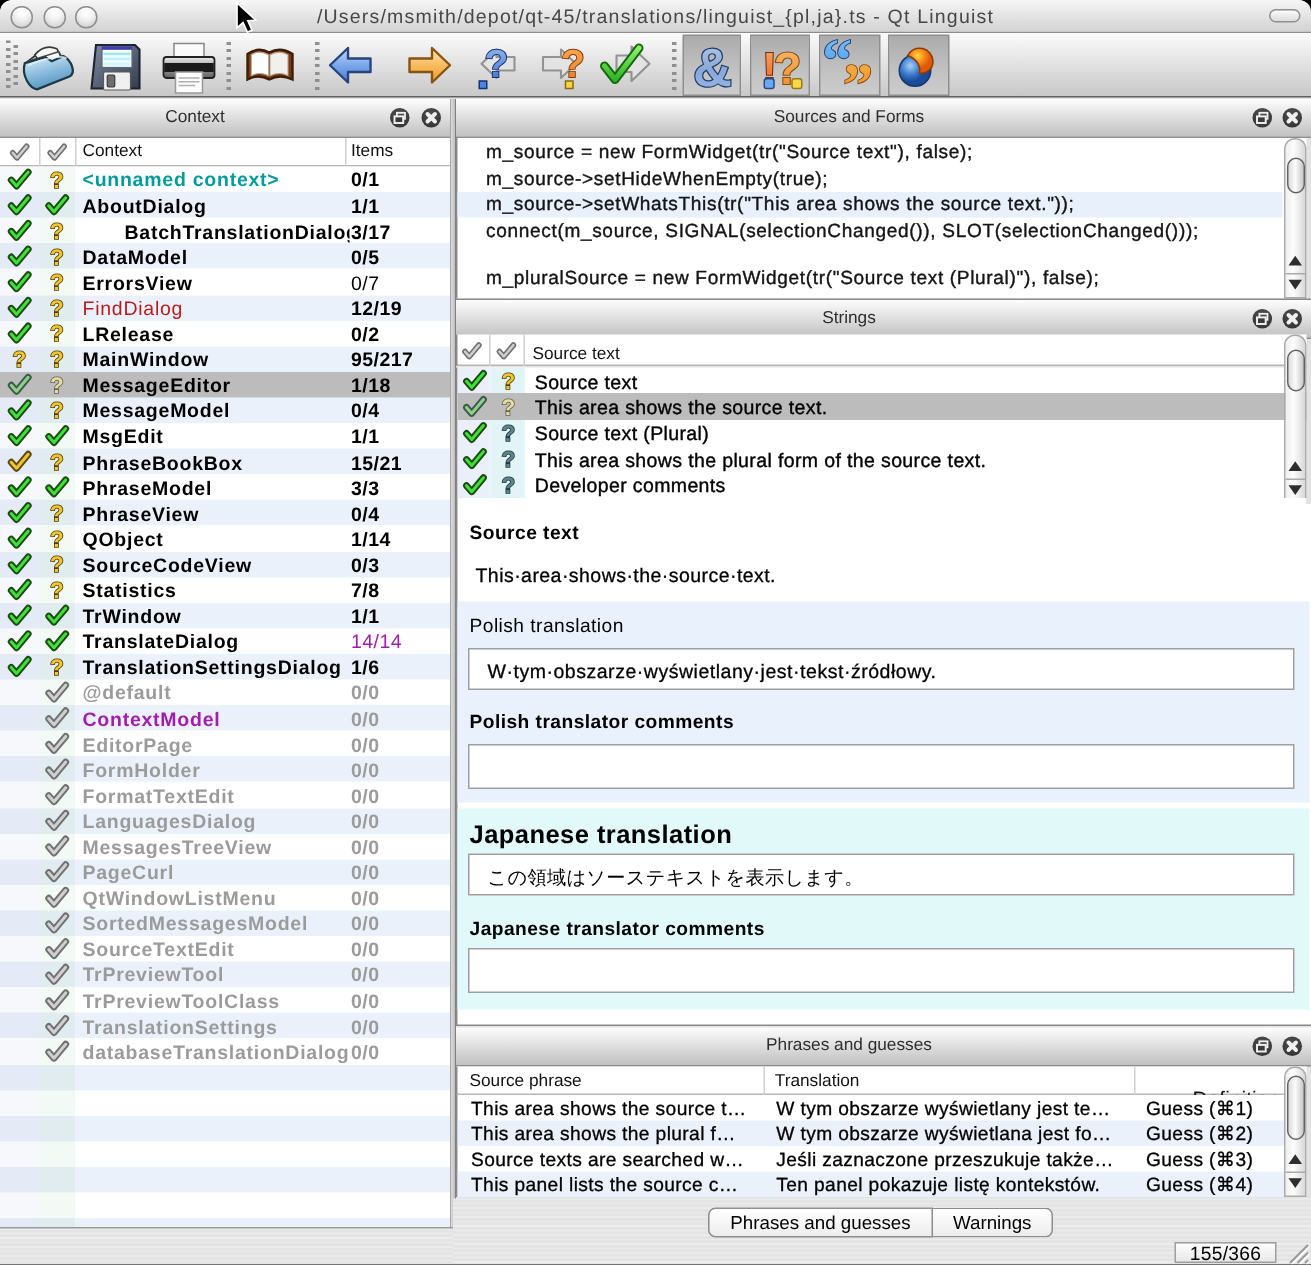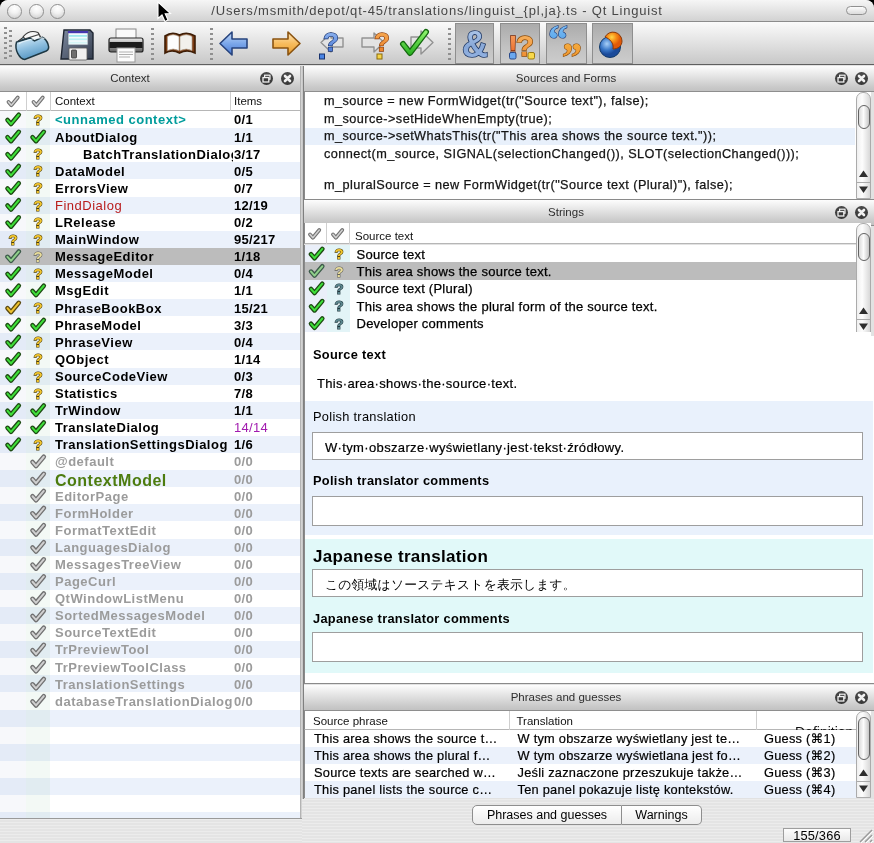--- a/index.html
+++ b/index.html
@@ -243,21 +243,21 @@
 <div class="abs" style="left:25.5px;top:0;width:24px;height:707.5px;background:rgba(140,200,160,0.10);"></div>
 <div class="abs ellip" style="left:55px;top:1.4px;width:178px;font-size:13px;letter-spacing:0.5px;font-weight:bold;color:#009c9c;">&lt;unnamed context&gt;</div>
 <div class="abs" style="left:234px;top:1.4px;font-size:13px;letter-spacing:0.3px;font-weight:bold;color:#000;">0/1</div>
 <div class="abs ellip" style="left:55px;top:18.5px;width:178px;font-size:13px;letter-spacing:0.5px;font-weight:bold;color:#000;">AboutDialog</div>
 <div class="abs" style="left:234px;top:18.5px;font-size:13px;letter-spacing:0.3px;font-weight:bold;color:#000;">1/1</div>
 <div class="abs ellip" style="left:55px;top:35.5px;width:178px;font-size:13px;letter-spacing:0.5px;font-weight:bold;color:#000;padding-left:28px;">BatchTranslationDialog</div>
 <div class="abs" style="left:234px;top:35.5px;font-size:13px;letter-spacing:0.3px;font-weight:bold;color:#000;">3/17</div>
 <div class="abs ellip" style="left:55px;top:52.7px;width:178px;font-size:13px;letter-spacing:0.5px;font-weight:bold;color:#000;">DataModel</div>
 <div class="abs" style="left:234px;top:52.7px;font-size:13px;letter-spacing:0.3px;font-weight:bold;color:#000;">0/5</div>
 <div class="abs ellip" style="left:55px;top:69.8px;width:178px;font-size:13px;letter-spacing:0.5px;font-weight:bold;color:#000;">ErrorsView</div>
-<div class="abs" style="left:234px;top:69.8px;font-size:13px;letter-spacing:0.3px;font-weight:bold;color:#000;">0/7</div>
+<div class="abs" style="left:234px;top:69.8px;font-size:13px;letter-spacing:0.3px;font-weight:normal;color:#000;">0/7</div>
 <div class="abs ellip" style="left:55px;top:86.8px;width:178px;font-size:13px;letter-spacing:0.5px;font-weight:normal;color:#b91c1c;">FindDialog</div>
 <div class="abs" style="left:234px;top:86.8px;font-size:13px;letter-spacing:0.3px;font-weight:bold;color:#000;">12/19</div>
 <div class="abs ellip" style="left:55px;top:104.0px;width:178px;font-size:13px;letter-spacing:0.5px;font-weight:bold;color:#000;">LRelease</div>
 <div class="abs" style="left:234px;top:104.0px;font-size:13px;letter-spacing:0.3px;font-weight:bold;color:#000;">0/2</div>
 <div class="abs ellip" style="left:55px;top:121.1px;width:178px;font-size:13px;letter-spacing:0.5px;font-weight:bold;color:#000;">MainWindow</div>
 <div class="abs" style="left:234px;top:121.1px;font-size:13px;letter-spacing:0.3px;font-weight:bold;color:#000;">95/217</div>
 <div class="abs" style="left:0;top:136.8px;width:299.5px;height:17.10px;background:#bcbcbc;"></div>
 <div class="abs ellip" style="left:55px;top:138.2px;width:178px;font-size:13px;letter-spacing:0.5px;font-weight:bold;color:#000;">MessageEditor</div>
 <div class="abs" style="left:234px;top:138.2px;font-size:13px;letter-spacing:0.3px;font-weight:bold;color:#000;">1/18</div>
 <div class="abs ellip" style="left:55px;top:155.3px;width:178px;font-size:13px;letter-spacing:0.5px;font-weight:bold;color:#000;">MessageModel</div>
@@ -277,21 +277,21 @@
 <div class="abs ellip" style="left:55px;top:275.0px;width:178px;font-size:13px;letter-spacing:0.5px;font-weight:bold;color:#000;">Statistics</div>
 <div class="abs" style="left:234px;top:275.0px;font-size:13px;letter-spacing:0.3px;font-weight:bold;color:#000;">7/8</div>
 <div class="abs ellip" style="left:55px;top:292.1px;width:178px;font-size:13px;letter-spacing:0.5px;font-weight:bold;color:#000;">TrWindow</div>
 <div class="abs" style="left:234px;top:292.1px;font-size:13px;letter-spacing:0.3px;font-weight:bold;color:#000;">1/1</div>
 <div class="abs ellip" style="left:55px;top:309.2px;width:178px;font-size:13px;letter-spacing:0.5px;font-weight:bold;color:#000;">TranslateDialog</div>
 <div class="abs" style="left:234px;top:309.2px;font-size:13px;letter-spacing:0.3px;font-weight:normal;color:#a21caf;">14/14</div>
 <div class="abs ellip" style="left:55px;top:326.3px;width:178px;font-size:13px;letter-spacing:0.5px;font-weight:bold;color:#000;">TranslationSettingsDialog</div>
 <div class="abs" style="left:234px;top:326.3px;font-size:13px;letter-spacing:0.3px;font-weight:bold;color:#000;">1/6</div>
 <div class="abs ellip" style="left:55px;top:343.4px;width:178px;font-size:13px;letter-spacing:0.5px;font-weight:bold;color:#9b9b9b;">@default</div>
 <div class="abs" style="left:234px;top:343.4px;font-size:13px;letter-spacing:0.3px;font-weight:bold;color:#9b9b9b;">0/0</div>
-<div class="abs ellip" style="left:55px;top:360.5px;width:178px;font-size:16px;letter-spacing:0.5px;font-weight:bold;color:#4d7c0f;">ContextModel</div>
+<div class="abs ellip" style="left:55px;top:360.5px;width:178px;font-size:13px;letter-spacing:0.5px;font-weight:bold;color:#a21caf;">ContextModel</div>
 <div class="abs" style="left:234px;top:360.5px;font-size:13px;letter-spacing:0.3px;font-weight:bold;color:#9b9b9b;">0/0</div>
 <div class="abs ellip" style="left:55px;top:377.6px;width:178px;font-size:13px;letter-spacing:0.5px;font-weight:bold;color:#9b9b9b;">EditorPage</div>
 <div class="abs" style="left:234px;top:377.6px;font-size:13px;letter-spacing:0.3px;font-weight:bold;color:#9b9b9b;">0/0</div>
 <div class="abs ellip" style="left:55px;top:394.7px;width:178px;font-size:13px;letter-spacing:0.5px;font-weight:bold;color:#9b9b9b;">FormHolder</div>
 <div class="abs" style="left:234px;top:394.7px;font-size:13px;letter-spacing:0.3px;font-weight:bold;color:#9b9b9b;">0/0</div>
 <div class="abs ellip" style="left:55px;top:411.8px;width:178px;font-size:13px;letter-spacing:0.5px;font-weight:bold;color:#9b9b9b;">FormatTextEdit</div>
 <div class="abs" style="left:234px;top:411.8px;font-size:13px;letter-spacing:0.3px;font-weight:bold;color:#9b9b9b;">0/0</div>
 <div class="abs ellip" style="left:55px;top:428.9px;width:178px;font-size:13px;letter-spacing:0.5px;font-weight:bold;color:#9b9b9b;">LanguagesDialog</div>
 <div class="abs" style="left:234px;top:428.9px;font-size:13px;letter-spacing:0.3px;font-weight:bold;color:#9b9b9b;">0/0</div>
 <div class="abs ellip" style="left:55px;top:446.0px;width:178px;font-size:13px;letter-spacing:0.5px;font-weight:bold;color:#9b9b9b;">MessagesTreeView</div>

